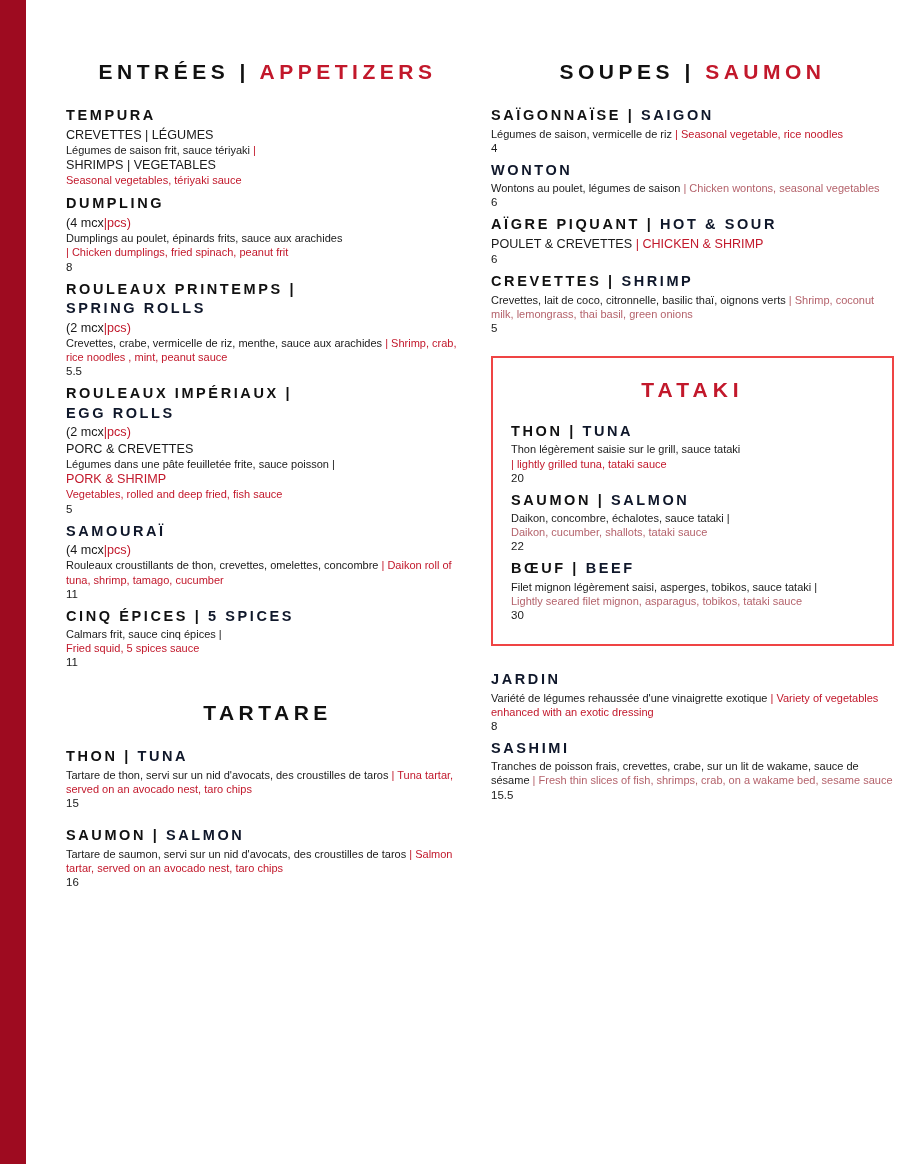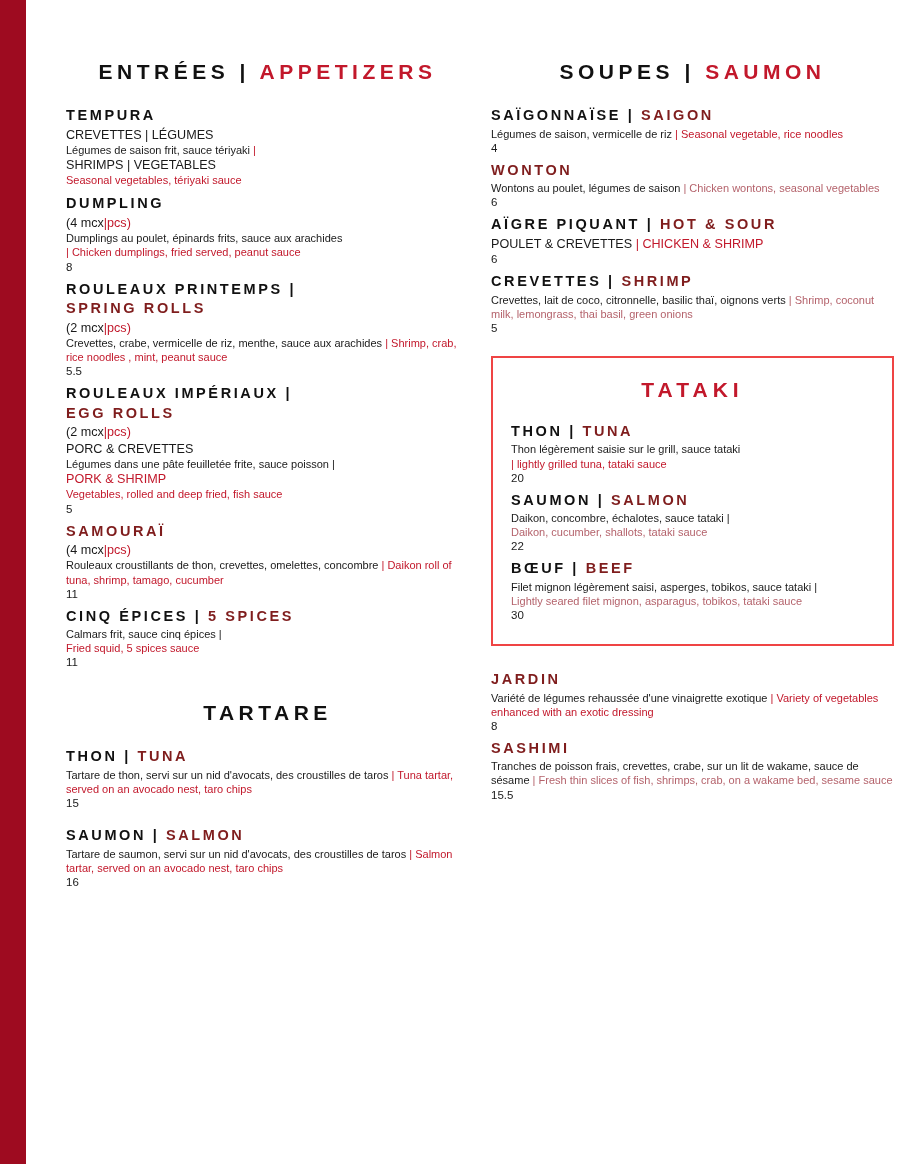--- a/index.html
+++ b/index.html
@@ -54,21 +54,21 @@
   }
   .item-name {
     font-size: 14.5px;
     font-weight: bold;
     letter-spacing: 2.6px;
     color: #111111;
     line-height: 1.35;
     margin-bottom: 1px;
   }
   .item-name .red {
-    color: #7f1d1d;
+    color: #0f172a;
   }
   .desc {
     font-size: 11px;
     line-height: 1.28;
     color: #1a1a1a;
     margin: 0;
   }
   .desc .en {
     color: #c2182b;
   }
@@ -137,21 +137,21 @@
 
     <div class="item">
       <div class="item-name">
         <span>DUMPLING</span>
       </div>
       <div class="sub">
         <span>(4 mcx</span><span class="red">|</span><span class="red">pcs)</span>
       </div>
       <div class="desc">Dumplings au poulet, épinards frits, sauce aux arachides</div>
       <div class="desc">
-        <span class="en">| Chicken dumplings, fried served, peanut sauce</span>
+        <span class="en">| Chicken dumplings, fried spinach, peanut frit</span>
       </div>
       <div class="price">8</div>
     </div>
 
     <div class="item">
       <div class="item-name">
         <span>ROULEAUX PRINTEMPS</span>
         <span>|</span>
         <br>
         <span class="red">SPRING ROLLS</span>

